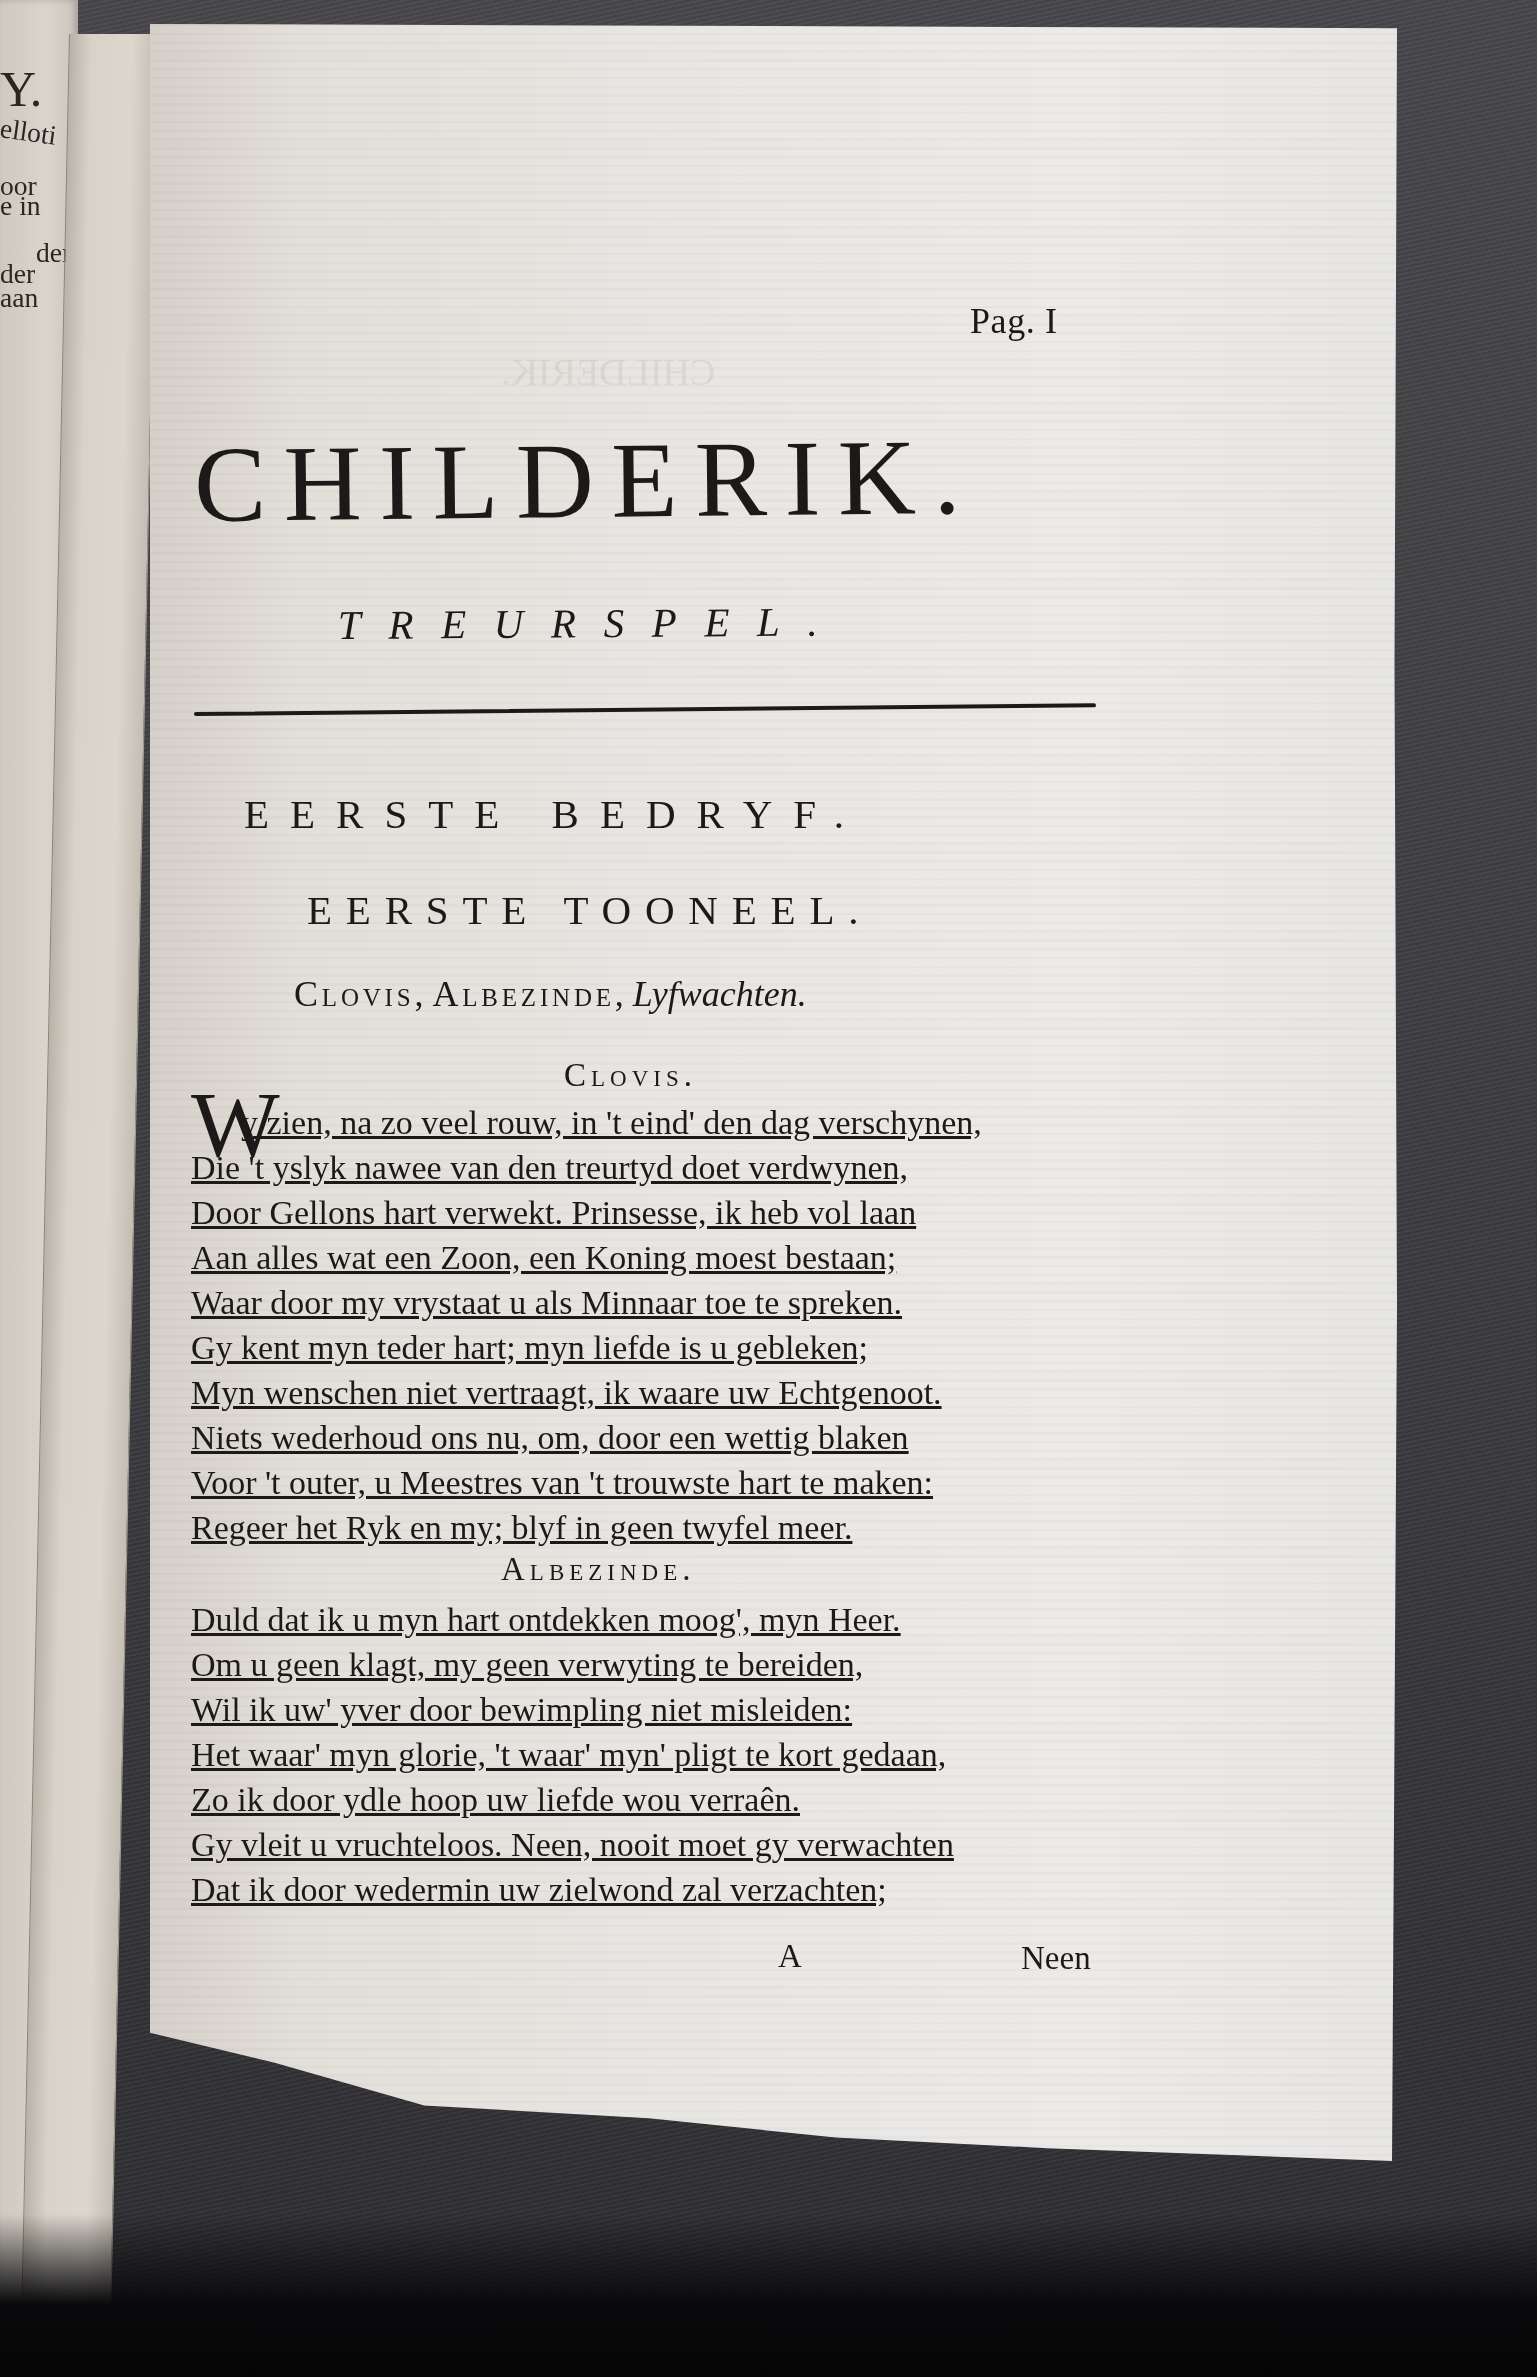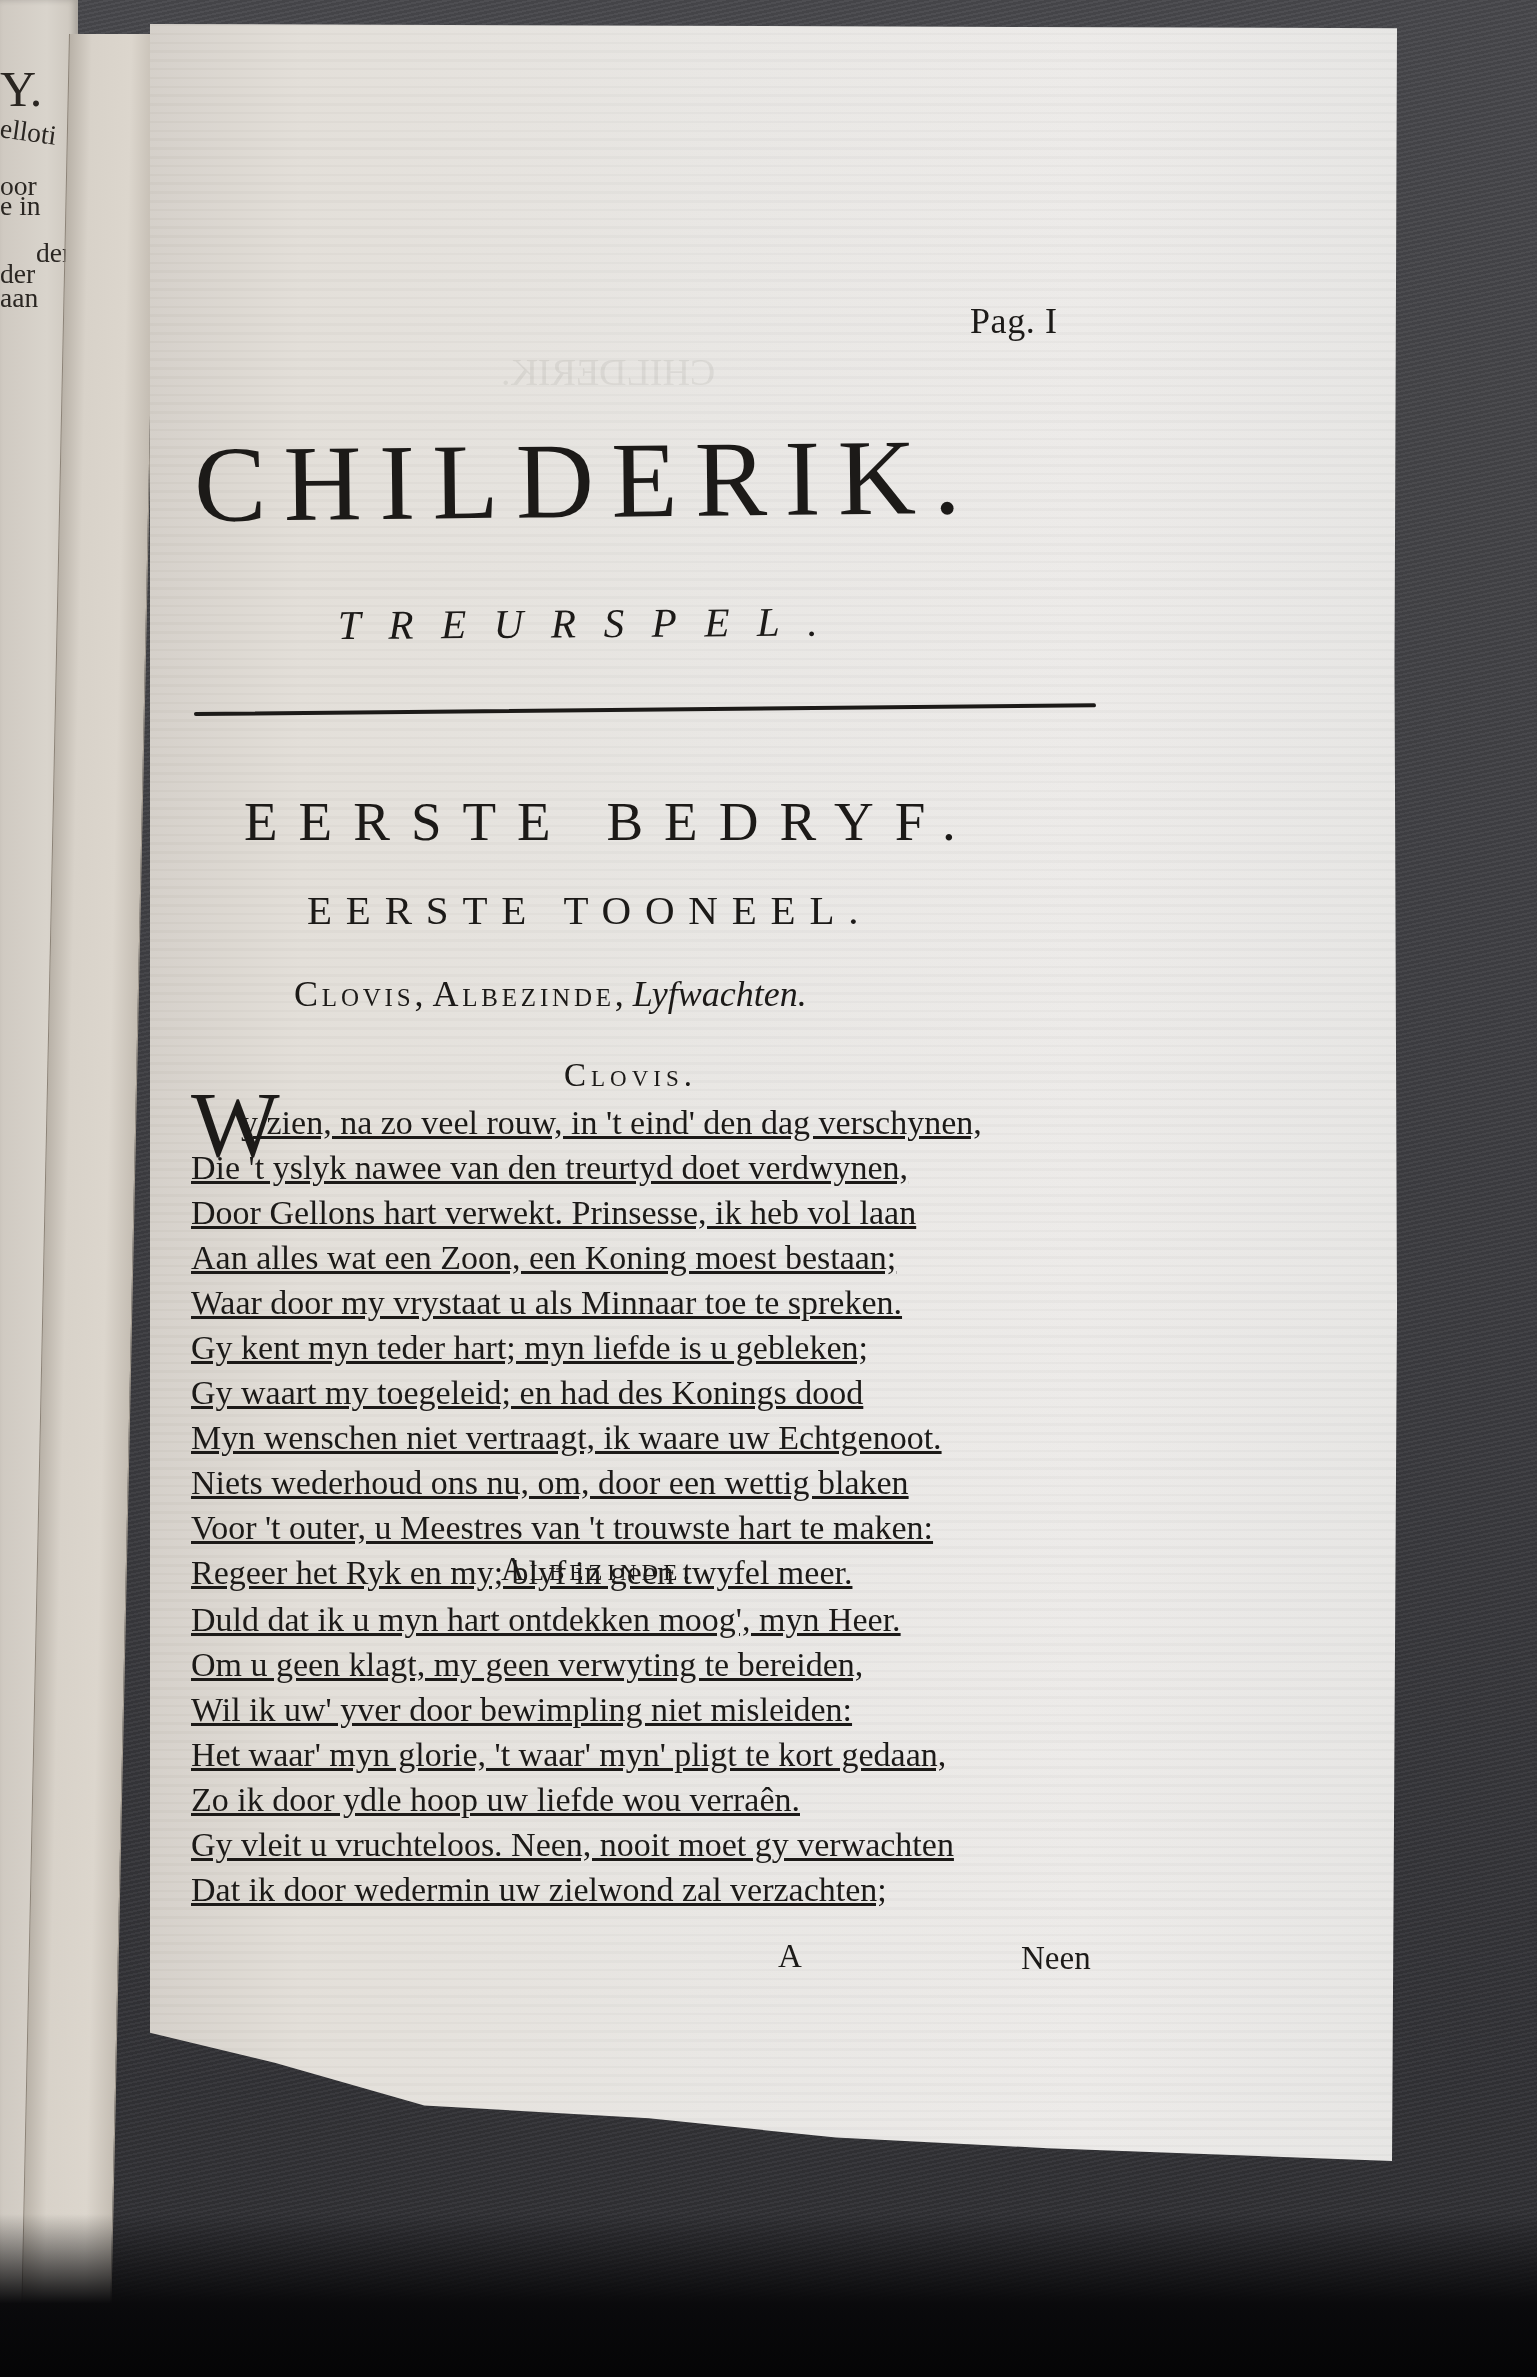--- a/index.html
+++ b/index.html
@@ -111,21 +111,21 @@
       height: 3.8px;
       background: #1c1a18;
       border-radius: 1.9px;
       transform: rotate(-0.55deg);
       transform-origin: left center;
     }
     .act {
       position: absolute;
       left: 94px;
       top: 766px;
-      font-size: 55px;
+      font-size: 41px;
       letter-spacing: 21px;
     }
     .scene {
       position: absolute;
       left: 157px;
       top: 862px;
       font-size: 41px;
       letter-spacing: 13.8px;
     }
     .cast {
@@ -234,21 +234,20 @@
 
   <div class="dropcap ink">W</div>
 
   <div class="verses ink" style="top:1076px;">
     <span class="verse verse-first">y zien, na zo veel rouw, in 't eind' den dag verschynen,</span>
     <span class="verse">Die 't yslyk nawee van den treurtyd doet verdwynen,</span>
     <span class="verse">Door Gellons hart verwekt. Prinsesse, ik heb vol laan</span>
     <span class="verse">Aan alles wat een Zoon, een Koning moest bestaan;</span>
     <span class="verse">Waar door my vrystaat u als Minnaar toe te spreken.</span>
     <span class="verse">Gy kent myn teder hart; myn liefde is u gebleken;</span>
-    <span class="verse">Gy waart my toegeleid; en had des Konings dood</span>
     <span class="verse">Myn wenschen niet vertraagt, ik waare uw Echtgenoot.</span>
     <span class="verse">Niets wederhoud ons nu, om, door een wettig blaken</span>
     <span class="verse">Voor 't outer, u Meestres van 't trouwste hart te maken:</span>
     <span class="verse">Regeer het Ryk en my; blyf in geen twyfel meer.</span>
   </div>
 
   <div class="speaker ink" style="left:351px;top:1527px;">Albezinde.</div>
 
   <div class="verses ink" style="top:1573px;">
     <span class="verse">Duld dat ik u myn hart ontdekken moog', myn Heer.</span>

